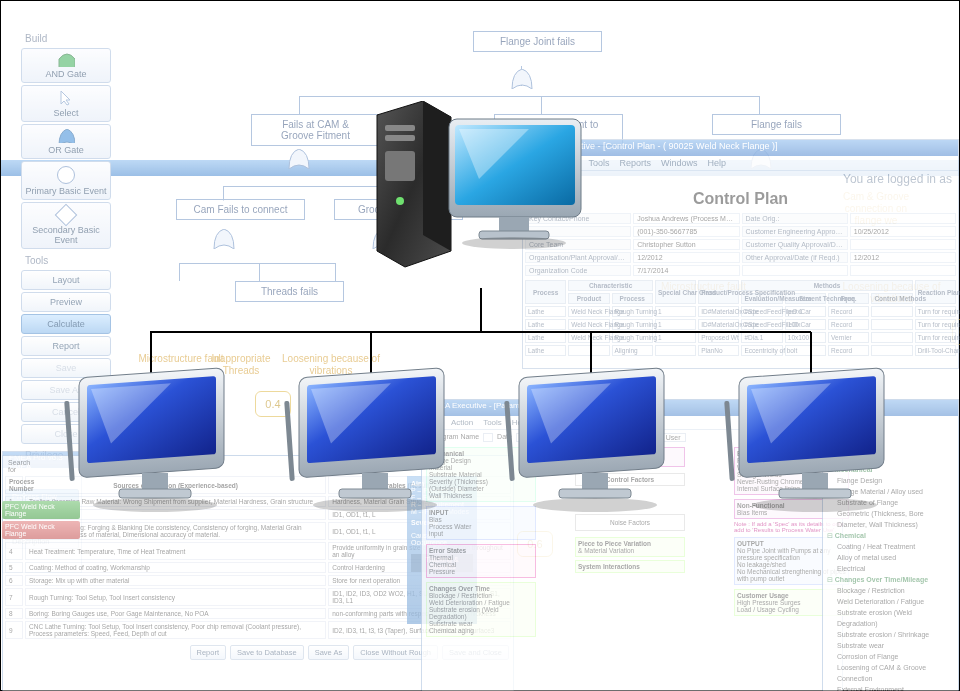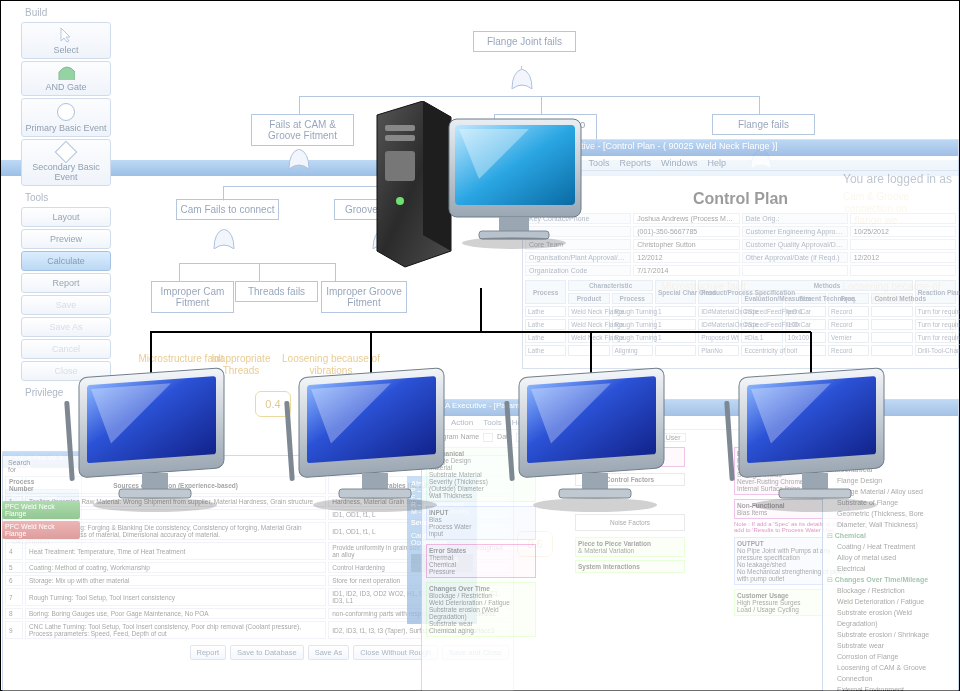--- a/index.html
+++ b/index.html
@@ -5,33 +5,33 @@
   body {
     margin:0; padding:0; width:960px; height:691px; overflow:hidden;
     font-family: "Segoe UI", Tahoma, sans-serif; font-size:10px; color:#333;
     background:#fff; position:relative;
   }
   .frame { position:absolute; left:0; top:0; right:0; bottom:0; border:1px solid #000; }
   
   .bg { position:absolute; inset:0; opacity:0.55; }
   
   .ft-box { position:absolute; border:1px solid #7a9bc7; background:rgba(255,255,255,0.5);
-            text-align:center; font-size:10px; color:#425b85; padding:4px 3px; width:95px; }
+            text-align:center; font-size:10px; color:#425b85; padding:4px 16px; width:95px; }
   .ft-gate { position:absolute; width:24px; height:20px; }
   .ft-gate svg { width:100%; height:100%; }
   .ft-line { position:absolute; background:#7a9bc7; }
   .blue-band { position:absolute; left:0; right:0;
                background:linear-gradient(#6aa7e8,#2d6fc4 45%,#639edf);
                height:20px; border-top:1px solid #4b86c9; border-bottom:1px solid #2a5fa5; }
   .blue-band2 { position:absolute; left:0; right:0;
                background:linear-gradient(#88bbee,#4c8cd3);
                height:16px; }
   
   .toolbox { position:absolute; left:20px; top:4px; width:90px; }
-  .tb-title { font-size:10px; color:#6b7b95; padding:2px 4px; }
+  .tb-title { font-size:10px; color:#6b7b95; padding:2px 4px;margin-top:26px; }
   .tb-item { background:linear-gradient(#fbfcff,#e3ebf7);
              border:1px solid #aac1de; border-radius:3px; margin:2px 0;
              text-align:center; padding:4px 2px 3px; font-size:9px; color:#35506f;
              display:flex; flex-direction:column; align-items:center; gap:2px; }
   .tb-btn { background:linear-gradient(#fff,#e6eef8);
             border:1px solid #aac1de; border-radius:3px; margin:2px 0;
             height:18px; line-height:18px; text-align:center; font-size:9px; color:#3b5878; }
   .tb-btn.dim { color:#b8c4d4; }
   
   .cp { position:absolute; right:0; top:138px; width:435px;
@@ -119,48 +119,52 @@
 
   <div class="ft-box" style="left:175px; top:198px;">Cam Fails to connect</div>
   <div class="ft-box" style="left:333px; top:198px;">Groove Fails to co</div>
   <div class="ft-gate" style="left:211px; top:228px;"><svg viewBox="0 0 24 20">
           <path d="M2 20 Q2 3 12 0 Q22 3 22 20 Q12 12 2 20 Z" fill="#e8f0fb" stroke="#6c8fc0"></path>
         </svg></div>
   <div class="ft-gate" style="left:370px; top:228px;"><svg viewBox="0 0 24 20">
           <path d="M2 20 Q2 3 12 0 Q22 3 22 20 Q12 12 2 20 Z" fill="#e8f0fb" stroke="#6c8fc0"></path>
         </svg></div>
 
-  <div class="ft-box" style="left:150px; top:280px; width:75px;">Improper Cam Fitment</div>
   <div class="ft-box" style="left:234px; top:280px; width:75px;">Threads fails</div>
-  <div class="ft-box" style="left:320px; top:280px; width:78px;">Improper Groove Fitment</div>
 
   <div class="ghost-txt" style="left:135px; top:352px; width:90px;">Microstructure fault</div>
   <div class="ghost-txt" style="left:200px; top:352px; width:80px;">Inappropriate Threads</div>
   <div class="ghost-txt" style="left:280px; top:352px; width:100px;">Loosening because of vibrations</div>
   <div class="ghost-txt" style="left:830px; top:190px; width:90px;">Cam &amp; Groove connection on flange we</div>
   <div class="ghost-txt" style="left:655px; top:280px; width:95px;">Microstructure fault</div>
   <div class="ghost-txt" style="left:838px; top:280px; width:105px;">Loosening because of vibrations</div>
 
   <div class="bubble" style="left:219px; top:390px;">0.4</div>
   <div class="bubble" style="left:481px; top:530px;">0.6</div>
   <div class="bubble" style="left:916px; top:318px;">0.25</div>
 
   <div class="toolbox">
     <div class="tb-title">Build</div>
     <div class="tb-item">
+      <svg width="20" height="16" class="ic-and">
+            <path d="M2 16 L2 6 Q10 -4 18 6 L18 16 Z" fill="#3fb05a" stroke="#2a7c3e"></path>
+          </svg>
+      <span>AND Gate</span>
+    </div>
+    <div class="tb-item">
       <svg width="16" height="16">
             <path d="M3 1 L3 14 L6 11 L9 15 L11 14 L8 10 L12 10 Z" fill="#fff" stroke="#7a9bc7"></path>
           </svg>
       <span>Select</span>
     </div>
     <div class="tb-item">
-      <svg width="20" height="16" class="ic-and">
-            <path d="M2 16 L2 6 Q10 -4 18 6 L18 16 Z" fill="#3fb05a" stroke="#2a7c3e"></path>
+      <svg width="20" height="16" class="ic-or">
+            <path d="M2 16 Q2 3 10 0 Q18 3 18 16 Q10 10 2 16 Z" fill="#3d8cd8" stroke="#2b6aa8"></path>
           </svg>
-      <span>AND Gate</span>
+      <span>OR Gate</span>
     </div>
     <div class="tb-item">
       <div class="ic-circle"></div>
       <span>Primary Basic Event</span>
     </div>
     <div class="tb-item">
       <div class="ic-diamond"></div>
       <span>Secondary Basic Event</span>
     </div>
     <div class="tb-title" style="margin-top:4px;">Tools</div>

